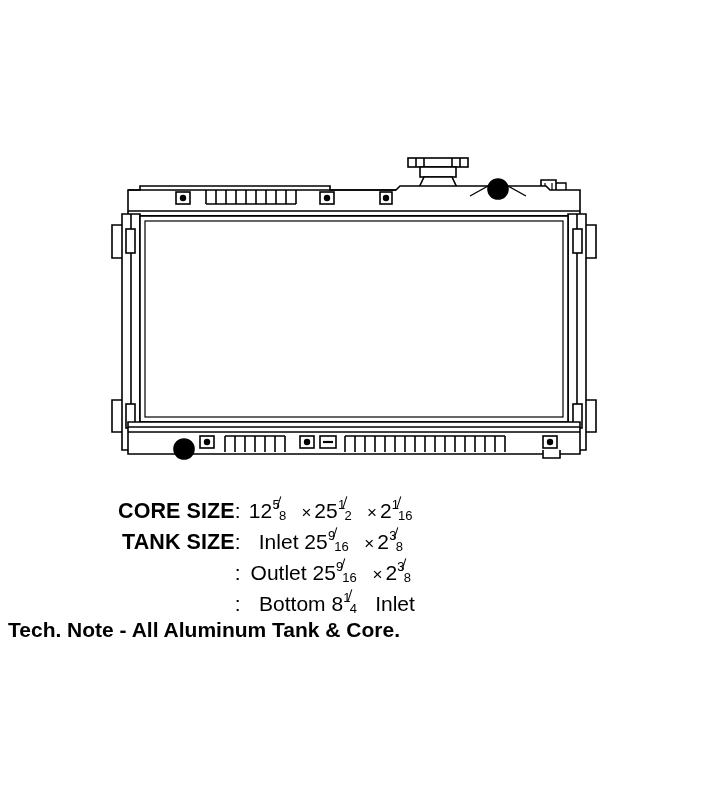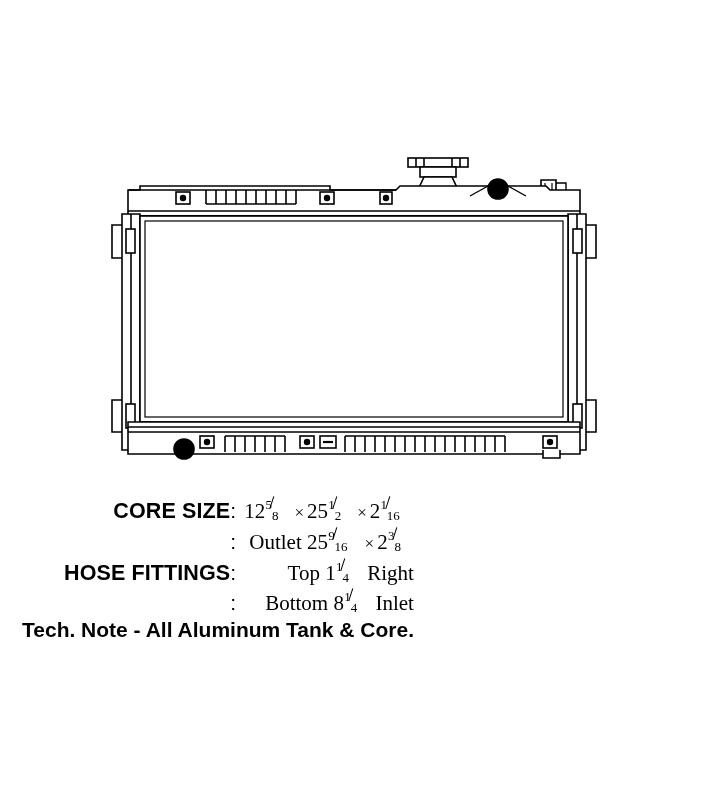--- a/index.html
+++ b/index.html
@@ -32,21 +32,21 @@
 
   
   #specs {
     position: absolute;
     left: 0;
     top: 496px;
     width: 711px;
   }
   table.spec-table {
     border-collapse: collapse;
-    margin-left: 64px;
+    margin-left: 118px;
   }
   table.spec-table td {
     padding: 0;
     vertical-align: baseline;
     white-space: nowrap;
   }
   td.label {
     font-size: 21.5px;
     font-weight: bold;
     text-align: right;
@@ -58,29 +58,28 @@
     font-weight: normal;
   }
   td.colon {
     font-size: 21px;
     text-align: left;
     width: 14px;
     line-height: 29px;
   }
   td.value {
     font-size: 21px;
-    text-align: right;
+    text-align: center;
     line-height: 29px;
     padding-left: 2px;
-    font-family: Liberation Serif, serif;
   }
   .note-text {
     font-weight: bold;
     font-size: 21px;
-    padding-left: 22px;
+    padding-left: 8px;
   }
 
   
   .frac {
     display: inline-block;
     position: relative;
     font-size: 21px;
     vertical-align: baseline;
     width: 1.25em;
     height: 1em;
@@ -245,28 +244,28 @@
 
   <div id="specs">
     <table class="spec-table">
       <tbody id="spec-body">
           <tr>
             <td class="label">CORE SIZE</td>
             <td class="colon">:</td>
             <td class="value"><span>12</span><span class="frac"><span class="num">5</span><span class="bar"></span><span class="den">8</span></span><span class="times">×</span><span>25</span><span class="frac"><span class="num">1</span><span class="bar"></span><span class="den">2</span></span><span class="times">×</span><span>2</span><span class="frac" style="width: 1.6em;"><span class="num">1</span><span class="bar"></span><span class="den" style="left: 0.5em;">16</span></span></td>
           </tr>
           <tr>
+            <td class="label">TANK SIZE</td>
+            <td class="colon">:</td>
+            <td class="value"><span>Inlet 25</span><span class="frac" style="width: 1.6em;"><span class="num">9</span><span class="bar"></span><span class="den" style="left: 0.5em;">16</span></span><span class="times">×</span><span>2</span><span class="frac"><span class="num">3</span><span class="bar"></span><span class="den">8</span></span></td>
+          </tr>
+          <tr>
             <td class="label"></td>
             <td class="colon">:</td>
             <td class="value"><span>Outlet 25</span><span class="frac" style="width: 1.6em;"><span class="num">9</span><span class="bar"></span><span class="den" style="left: 0.5em;">16</span></span><span class="times">×</span><span>2</span><span class="frac"><span class="num">3</span><span class="bar"></span><span class="den">8</span></span></td>
-          </tr>
-          <tr>
-            <td class="label">HOSE FITTINGS</td>
-            <td class="colon">:</td>
-            <td class="value"><span>Top 1</span><span class="frac"><span class="num">1</span><span class="bar"></span><span class="den">4</span></span><span> Right</span></td>
           </tr>
           <tr>
             <td class="label"></td>
             <td class="colon">:</td>
             <td class="value"><span>Bottom 8</span><span class="frac"><span class="num">1</span><span class="bar"></span><span class="den">4</span></span><span> Inlet</span></td>
           </tr>
         </tbody>
     </table>
     <div class="note-text">Tech. Note - All Aluminum Tank &amp; Core.</div>
   </div>

